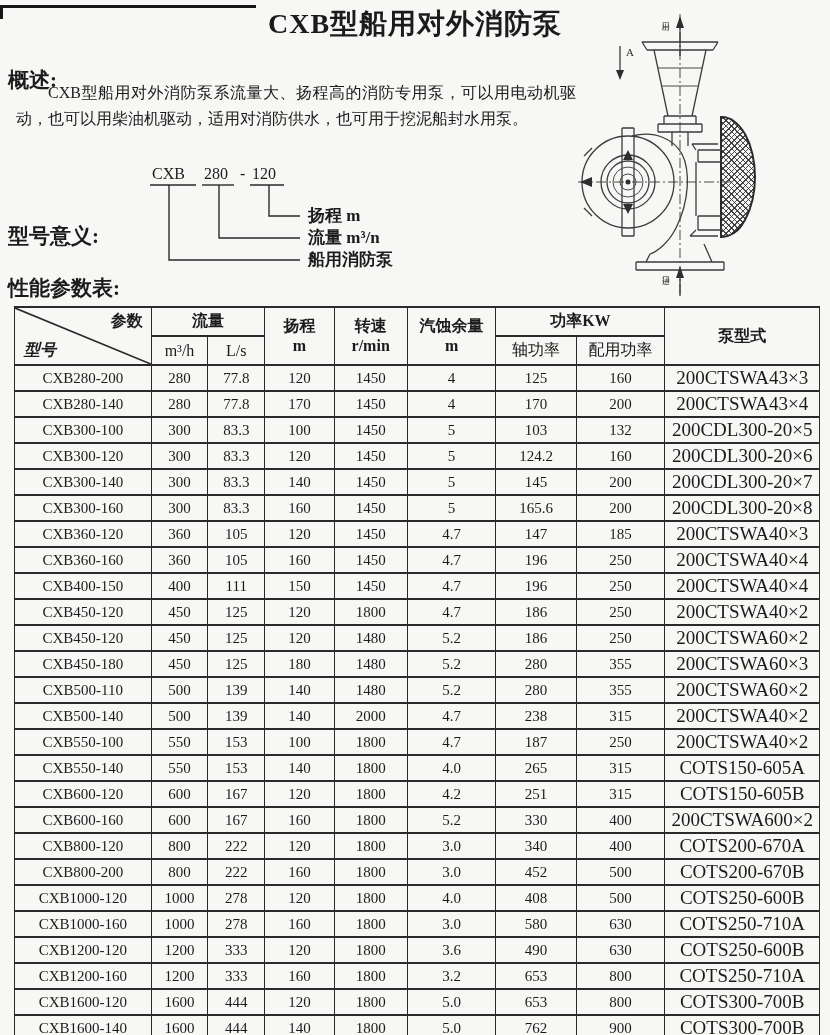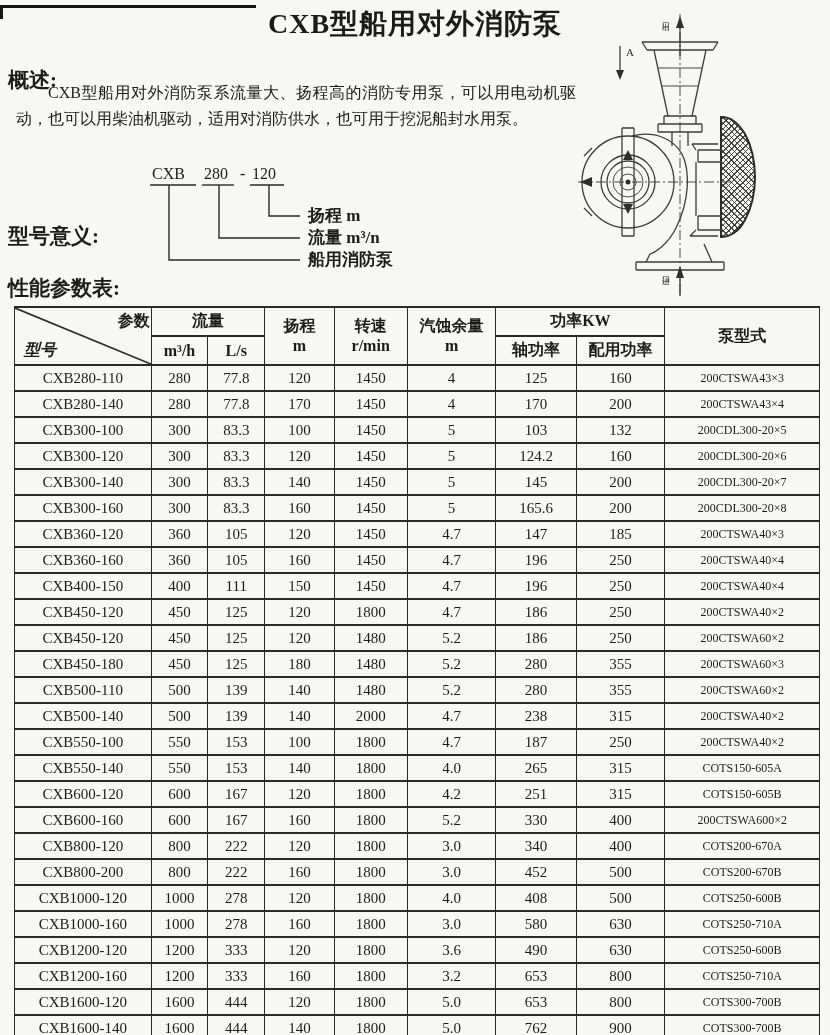--- a/index.html
+++ b/index.html
@@ -59,26 +59,26 @@
     position:absolute;left:14px;top:306px;width:806px;
     border-collapse:collapse;table-layout:fixed;
     font-size:15px;
   }
   table.params th,table.params td{
     border:1px solid #2a2a2a;border-top-width:2px;border-bottom-width:2px;
     padding:0 2px;text-align:center;vertical-align:middle;
     height:24px;overflow:hidden;white-space:nowrap;
   }
   table.params thead th{font-weight:bold;font-size:16px;height:27px;}
-  table.params thead .unit-row th{font-weight:bold;height:27px;}
+  table.params thead .unit-row th{font-weight:normal;height:27px;}
   td.model{text-align:left;padding-left:16px;}
-  td.ptype{font-size:12px;}
+  td.ptype{font-size:19px;}
   th.corner{position:relative;padding:0;}
   th.corner svg{position:absolute;left:0;top:0;width:100%;height:100%;}
-  th.corner .c-top{position:absolute;top:3px;right:1px;font-size:16px;}
+  th.corner .c-top{position:absolute;top:3px;right:8px;font-size:16px;}
   th.corner .c-bottom{position:absolute;bottom:3px;left:9px;font-size:16px;font-style:italic;}
   .two-line{line-height:20px;}
 </style>
 </head>
 <body>
 
 <div class="artifact-top"></div>
 <div class="artifact-left"></div>
 
 <div class="doc-title">CXB型船用对外消防泵</div>
@@ -194,21 +194,21 @@
     </tr>
     <tr class="unit-row">
       <th>m³/h</th>
       <th>L/s</th>
       <th>轴功率</th>
       <th>配用功率</th>
     </tr>
   </thead>
   <tbody>
       <tr>
-        <td class="model">CXB280-110</td>
+        <td class="model">CXB280-200</td>
         <td>280</td>
         <td>77.8</td>
         <td>120</td>
         <td>1450</td>
         <td>4</td>
         <td>125</td>
         <td>160</td>
         <td class="ptype">200CTSWA43×3</td>
       </tr>
       <tr>

